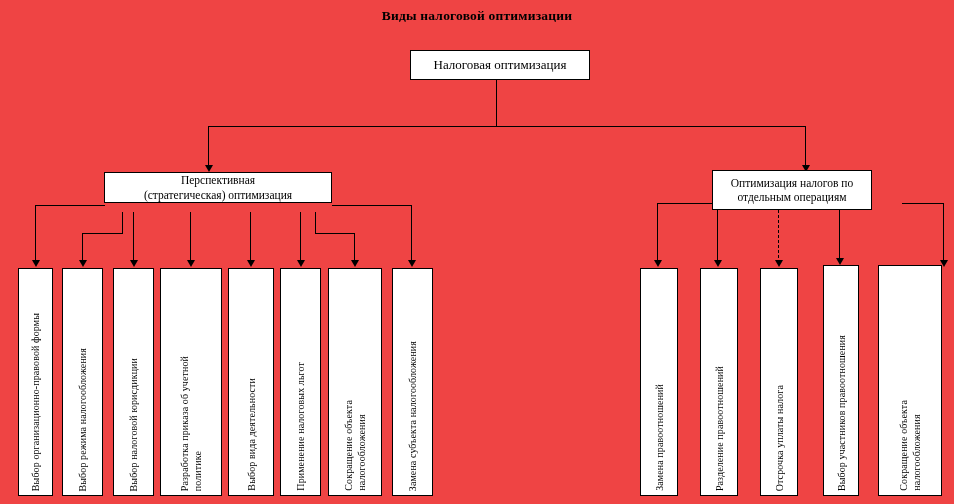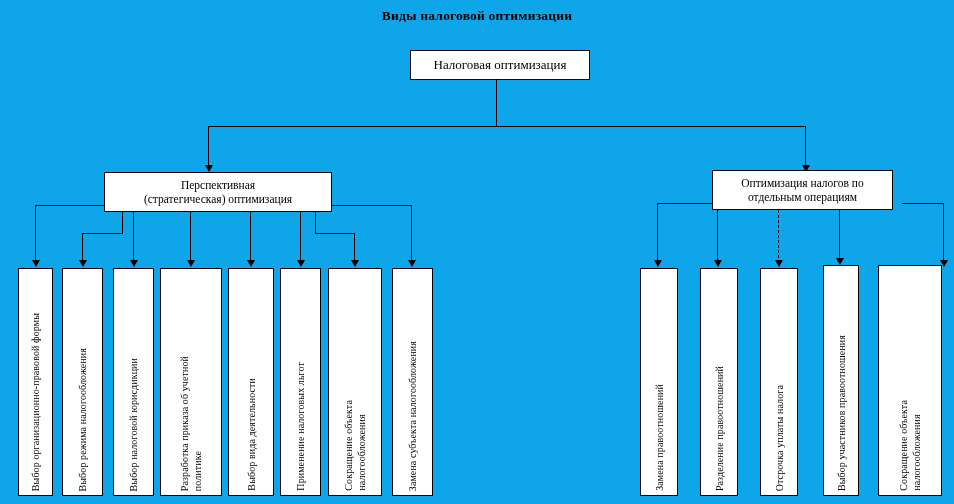--- a/index.html
+++ b/index.html
@@ -8,21 +8,21 @@
     background: #ffffff;
   }
   body {
     font-family: "Liberation Serif", "DejaVu Serif", serif;
     color: #000000;
   }
   #canvas {
     position: relative;
     width: 954px;
     height: 504px;
-    background: #0ea5e9;
+    background: #ef4444;
     overflow: hidden;
   }
   
   .diagram-title {
     position: absolute;
     left: 0;
     top: 8px;
     width: 954px;
     text-align: center;
     font-family: "Liberation Serif", "DejaVu Serif", serif;
@@ -108,26 +108,26 @@
   <div class="line v" style="left:496px; top:80px; height:47px;"></div>
 
   <div class="line h" style="left:208px; top:126px; width:598px;"></div>
 
   <div class="line v" style="left:208px; top:126px; height:42px;"></div>
   <div class="arrow" style="left:205px; top:165px;"></div>
 
   <div class="line v" style="left:805px; top:126px; height:42px;"></div>
   <div class="arrow" style="left:802px; top:165px;"></div>
 
-  <div class="node mid" style="left:104px; top:172px; width:228px; height:40px;">
+  <div class="node mid" style="left:104px; top:172px; width:228px; height:31px;">
     <span style="white-space:pre-line;">Перспективная
 (стратегическая) оптимизация</span>
   </div>
 
-  <div class="node mid" style="left:712px; top:170px; width:181px; height:40px;">
+  <div class="node mid" style="left:712px; top:170px; width:160px; height:40px;">
     <span style="white-space:pre-line;">Оптимизация налогов по
 отдельным операциям</span>
   </div>
 
   <div class="line h" style="left:35px; top:205px; width:70px;"></div>
   <div class="line v" style="left:35px; top:205px; height:58px;"></div>
   <div class="arrow" style="left:32px; top:260px;"></div>
 
   <div class="line v" style="left:122px; top:212px; height:22px;"></div>
   <div class="line h" style="left:82px; top:233px; width:41px;"></div>

